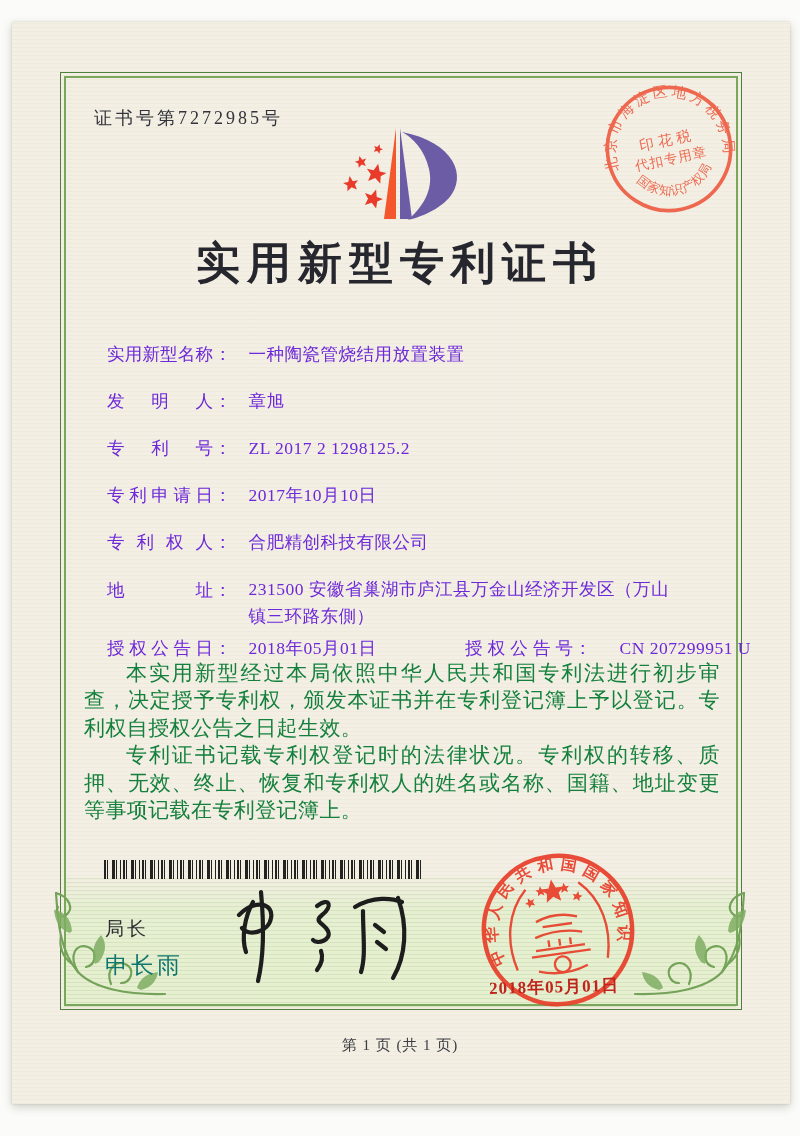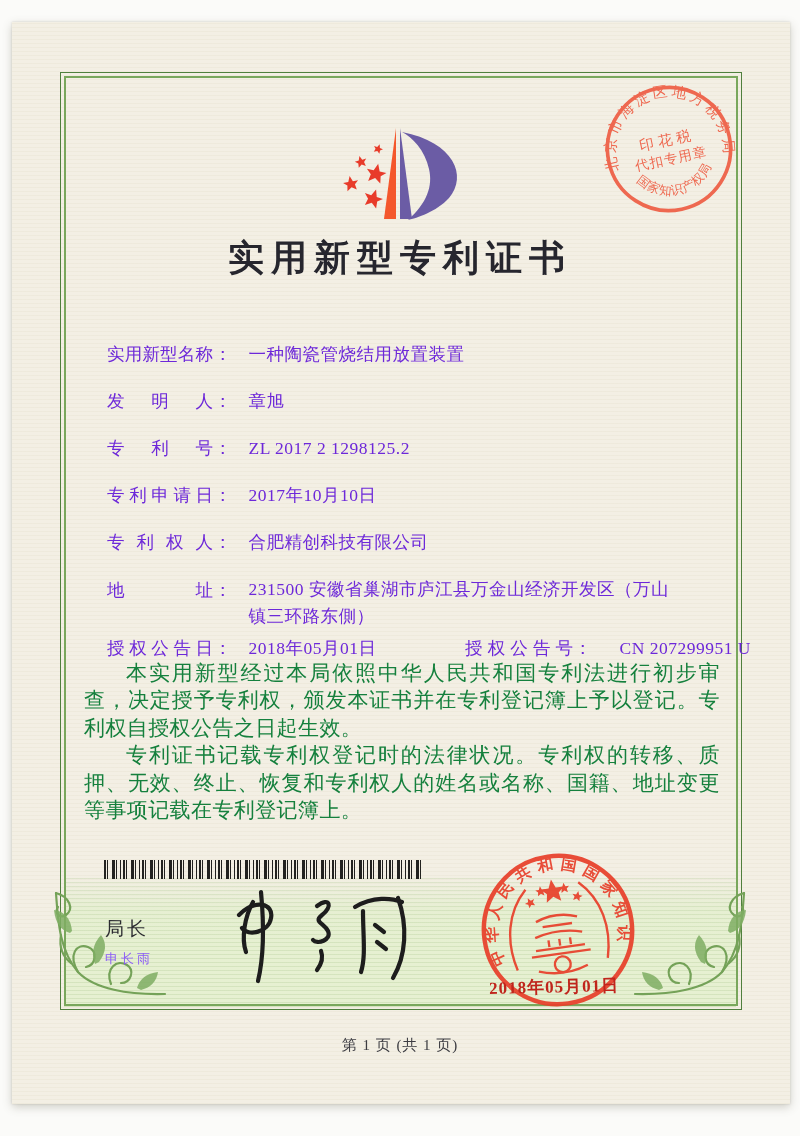--- a/index.html
+++ b/index.html
@@ -29,21 +29,21 @@
     background:
       repeating-linear-gradient(0deg,rgba(150,185,120,.22) 0 1px,rgba(255,255,255,0) 1px 4px),
       linear-gradient(180deg,rgba(228,239,207,0) 0,rgba(228,239,207,.85) 34px,#e6f0d1 70px);
   }
   .cert-no{
     position:absolute;left:94px;top:106px;
     font-size:18px;letter-spacing:3px;color:#33333a;
   }
   .doc-title{
     position:absolute;left:0;top:234px;width:800px;
-    text-align:center;font-size:36px;font-weight:bold;
+    text-align:center;font-size:44px;font-weight:bold;
     letter-spacing:7px;color:#26262e;
   }
   .fields{position:absolute;left:104px;top:0;width:620px;}
   .frow{position:absolute;left:3px;font-size:17.5px;color:#6d28d9;line-height:28px;white-space:nowrap;}
   .frow .lbl{
     display:inline-block;width:106px;vertical-align:top;
     text-align:justify;text-align-last:justify;
   }
   .frow .colon{display:inline-block;vertical-align:top;margin-left:1px;}
   .frow .val{display:inline-block;vertical-align:top;margin-left:17px;letter-spacing:.5px;}
@@ -59,21 +59,21 @@
   .barcode{
     position:absolute;left:104px;top:860px;width:318px;height:19px;
     background:repeating-linear-gradient(90deg,
       #22221f 0 2px,transparent 2px 3px,
       #22221f 3px 4px,transparent 4px 8px,
       #22221f 8px 11px,transparent 11px 12px,
       #22221f 12px 13px,transparent 13px 16px,
       #22221f 16px 17px,transparent 17px 19px);
   }
   .sign-title{position:absolute;left:105px;top:916px;font-size:19px;letter-spacing:3px;color:#2b2b30;text-align:center;}
-  .sign-name{position:absolute;left:105px;top:950px;font-size:13px;letter-spacing:3px;color:#8b5cf6;}
+  .sign-name{position:absolute;left:105px;top:950px;font-size:23px;letter-spacing:3px;color:#0f766e;}
   .signature-svg{position:absolute;left:205px;top:884px;}
   .seal-svg{position:absolute;left:474px;top:846px;opacity:.93;}
   .seal-date{
     position:absolute;left:489px;top:975px;width:160px;
     font-size:17px;font-weight:bold;color:#c0251c;letter-spacing:1px;
     transform:rotate(-1.5deg);
   }
   .stamp-svg{position:absolute;left:596px;top:76px;opacity:.9;}
   .logo-svg{position:absolute;left:316px;top:122px;}
   .footer{
@@ -119,20 +119,21 @@
       <path d="M62,93 C56,77 68,68 78,74 C86,79 82,92 72,92"></path>
       <path d="M12,44 C10,56 14,66 22,72"></path>
     </g>
     <g fill="#7fae63" opacity="0.85">
       <path d="M21,42 q-14,-4 -16,-23 q16,2 18,21 z"></path>
       <path d="M46,73 q-6,-16 6,-29 q9,12 -2,27 z"></path>
       <path d="M88,97 q4,-14 21,-16 q-2,14 -17,18 z"></path>
     </g>
   </svg>
 
+  <div class="cert-no">证书号第7272985号</div>
 
   <svg class="stamp-svg" width="146" height="146" viewBox="0 0 140 140">
     <g transform="rotate(-12 70 70)" fill="#ee5a40">
       <circle cx="70" cy="70" r="59" fill="none" stroke="#ee5a40" stroke-width="3.5"></circle>
       <defs>
         <path id="taxArcTop" d="M 20,86 A 52,52 0 1 1 120,86" fill="none"></path>
         <path id="taxArcBot" d="M 32,92 A 44,44 0 0 0 108,92" fill="none"></path>
       </defs>
       <text font-size="14" letter-spacing="1">
         <textPath href="#taxArcTop" startOffset="6" textLength="186" lengthAdjust="spacing">北京市海淀区地方税务局</textPath>

